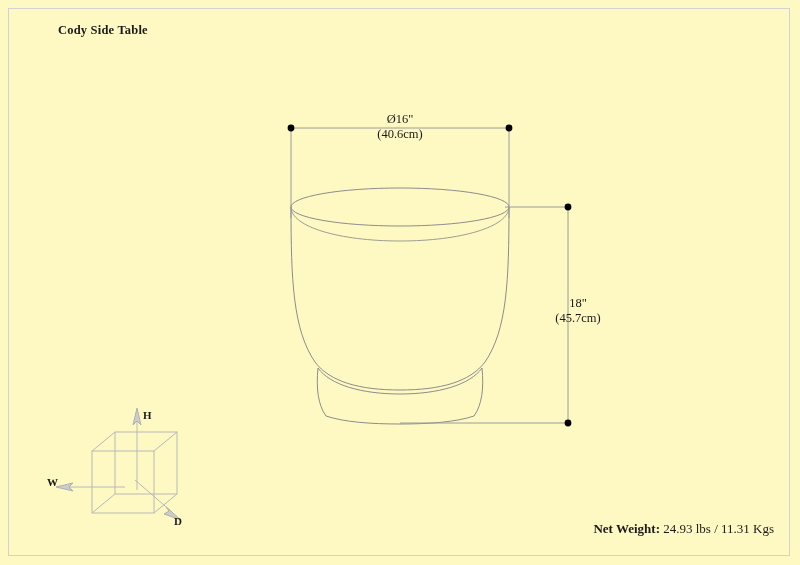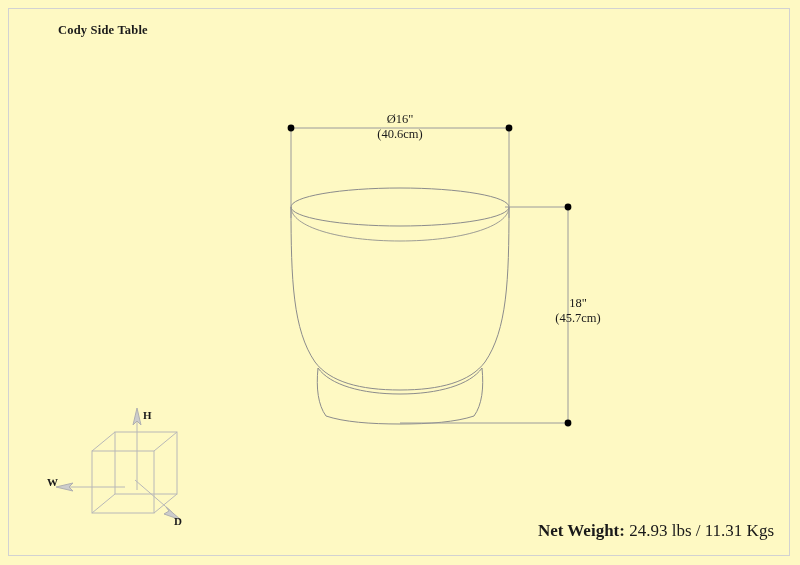--- a/index.html
+++ b/index.html
@@ -36,21 +36,21 @@
     font-size: 12.5px;
     font-weight: bold;
     color: #1a1a1a;
     letter-spacing: 0.2px;
     white-space: nowrap;
   }
   #net-weight {
     position: absolute;
     right: 26px;
     top: 521px;
-    font-size: 17px;
+    font-size: 13px;
     color: #1a1a1a;
     white-space: nowrap;
   }
   #net-weight .nw-label {
     font-weight: bold;
   }
   #net-weight .nw-value {
     font-weight: normal;
   }
   .dim-text {

